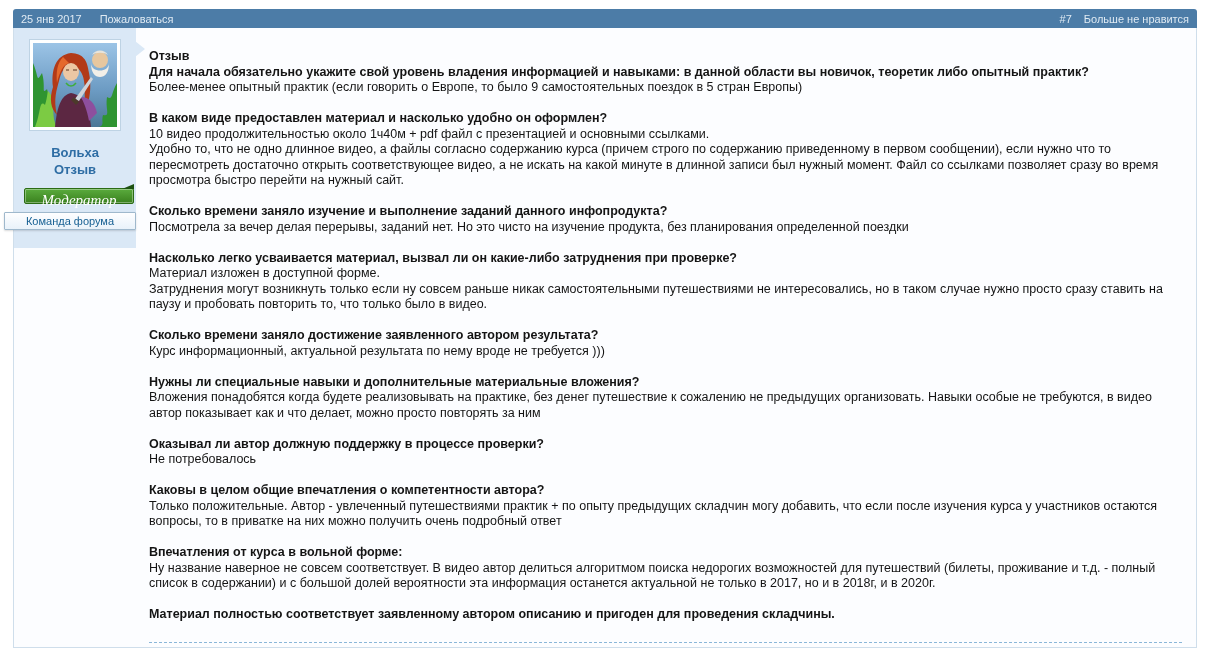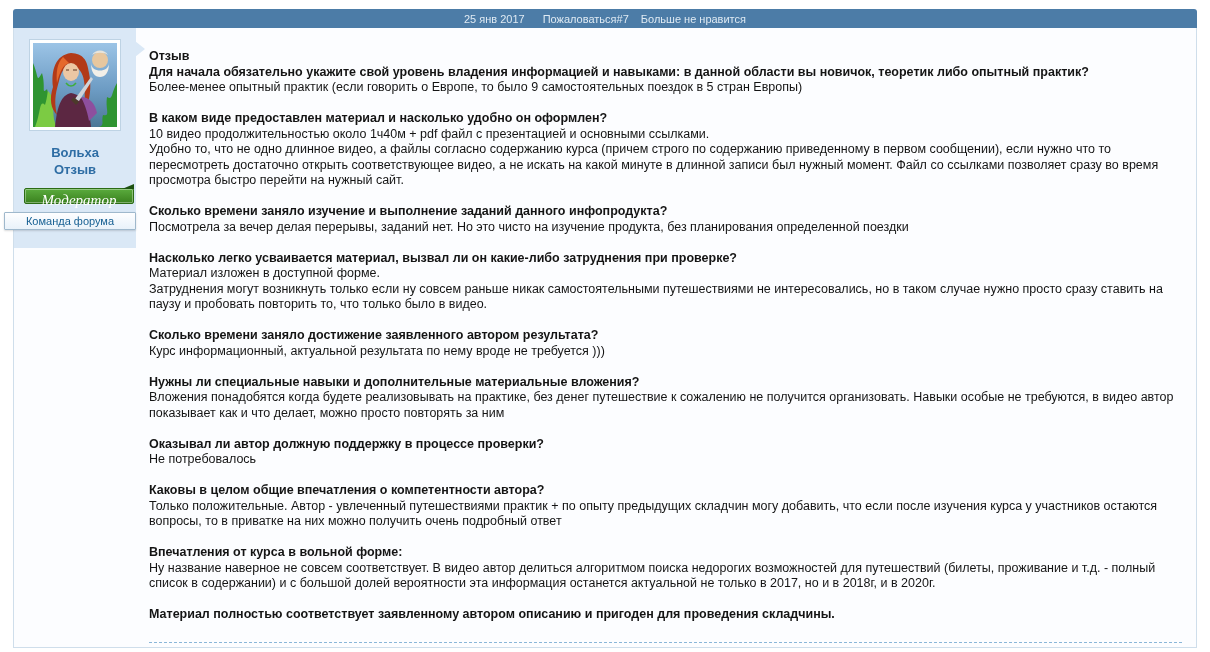--- a/index.html
+++ b/index.html
@@ -4,21 +4,21 @@
 <style>
   html,body{margin:0;padding:0;}
   body{
     width:1210px;height:652px;position:relative;overflow:hidden;
     background:#ffffff;
     font-family:"Liberation Sans",sans-serif;
   }
   .post{position:absolute;left:13px;top:9px;width:1184px;}
   .topbar{
     height:19px;background:#4c7ca7;color:#dfeaf3;font-size:11px;
-    display:flex;align-items:center;justify-content:center;
+    display:flex;align-items:center;justify-content:space-between;
     padding:0 8px;box-sizing:border-box;border-radius:3px 3px 0 0;
   }
   .topbar .grp{display:flex;align-items:center;}
   .topbar .grp.left{gap:18px;}
   .topbar .grp.right{gap:12px;}
   .topbar a{color:#dfeaf3;text-decoration:none;cursor:pointer;}
   .post-body{
     display:flex;height:620px;background:#fcfdff;
     border:1px solid #cfdeeb;border-top:none;box-sizing:border-box;
   }
@@ -164,21 +164,21 @@
             <div class="line bold">Насколько легко усваивается материал, вызвал ли он какие-либо затруднения при проверке?</div>
             <div class="line">Материал изложен в доступной форме.</div>
             <div class="line">Затруднения могут возникнуть только если ну совсем раньше никак самостоятельными путешествиями не интересовались, но в таком случае нужно просто сразу ставить на паузу и пробовать повторить то, что только было в видео.</div>
           </div>
           <div class="block">
             <div class="line bold">Сколько времени заняло достижение заявленного автором результата?</div>
             <div class="line">Курс информационный, актуальной результата по нему вроде не требуется )))</div>
           </div>
           <div class="block">
             <div class="line bold">Нужны ли специальные навыки и дополнительные материальные вложения?</div>
-            <div class="line">Вложения понадобятся когда будете реализовывать на практике, без денег путешествие к сожалению не получится организовать. Навыки особые не требуются, в видео автор показывает как и что делает, можно просто повторять за ним</div>
+            <div class="line">Вложения понадобятся когда будете реализовывать на практике, без денег путешествие к сожалению не предыдущих организовать. Навыки особые не требуются, в видео автор показывает как и что делает, можно просто повторять за ним</div>
           </div>
           <div class="block">
             <div class="line bold">Оказывал ли автор должную поддержку в процессе проверки?</div>
             <div class="line">Не потребовалось</div>
           </div>
           <div class="block">
             <div class="line bold">Каковы в целом общие впечатления о компетентности автора?</div>
             <div class="line">Только положительные. Автор - увлеченный путешествиями практик + по опыту предыдущих складчин могу добавить, что если после изучения курса у участников остаются вопросы, то в приватке на них можно получить очень подробный ответ</div>
           </div>
           <div class="block">

